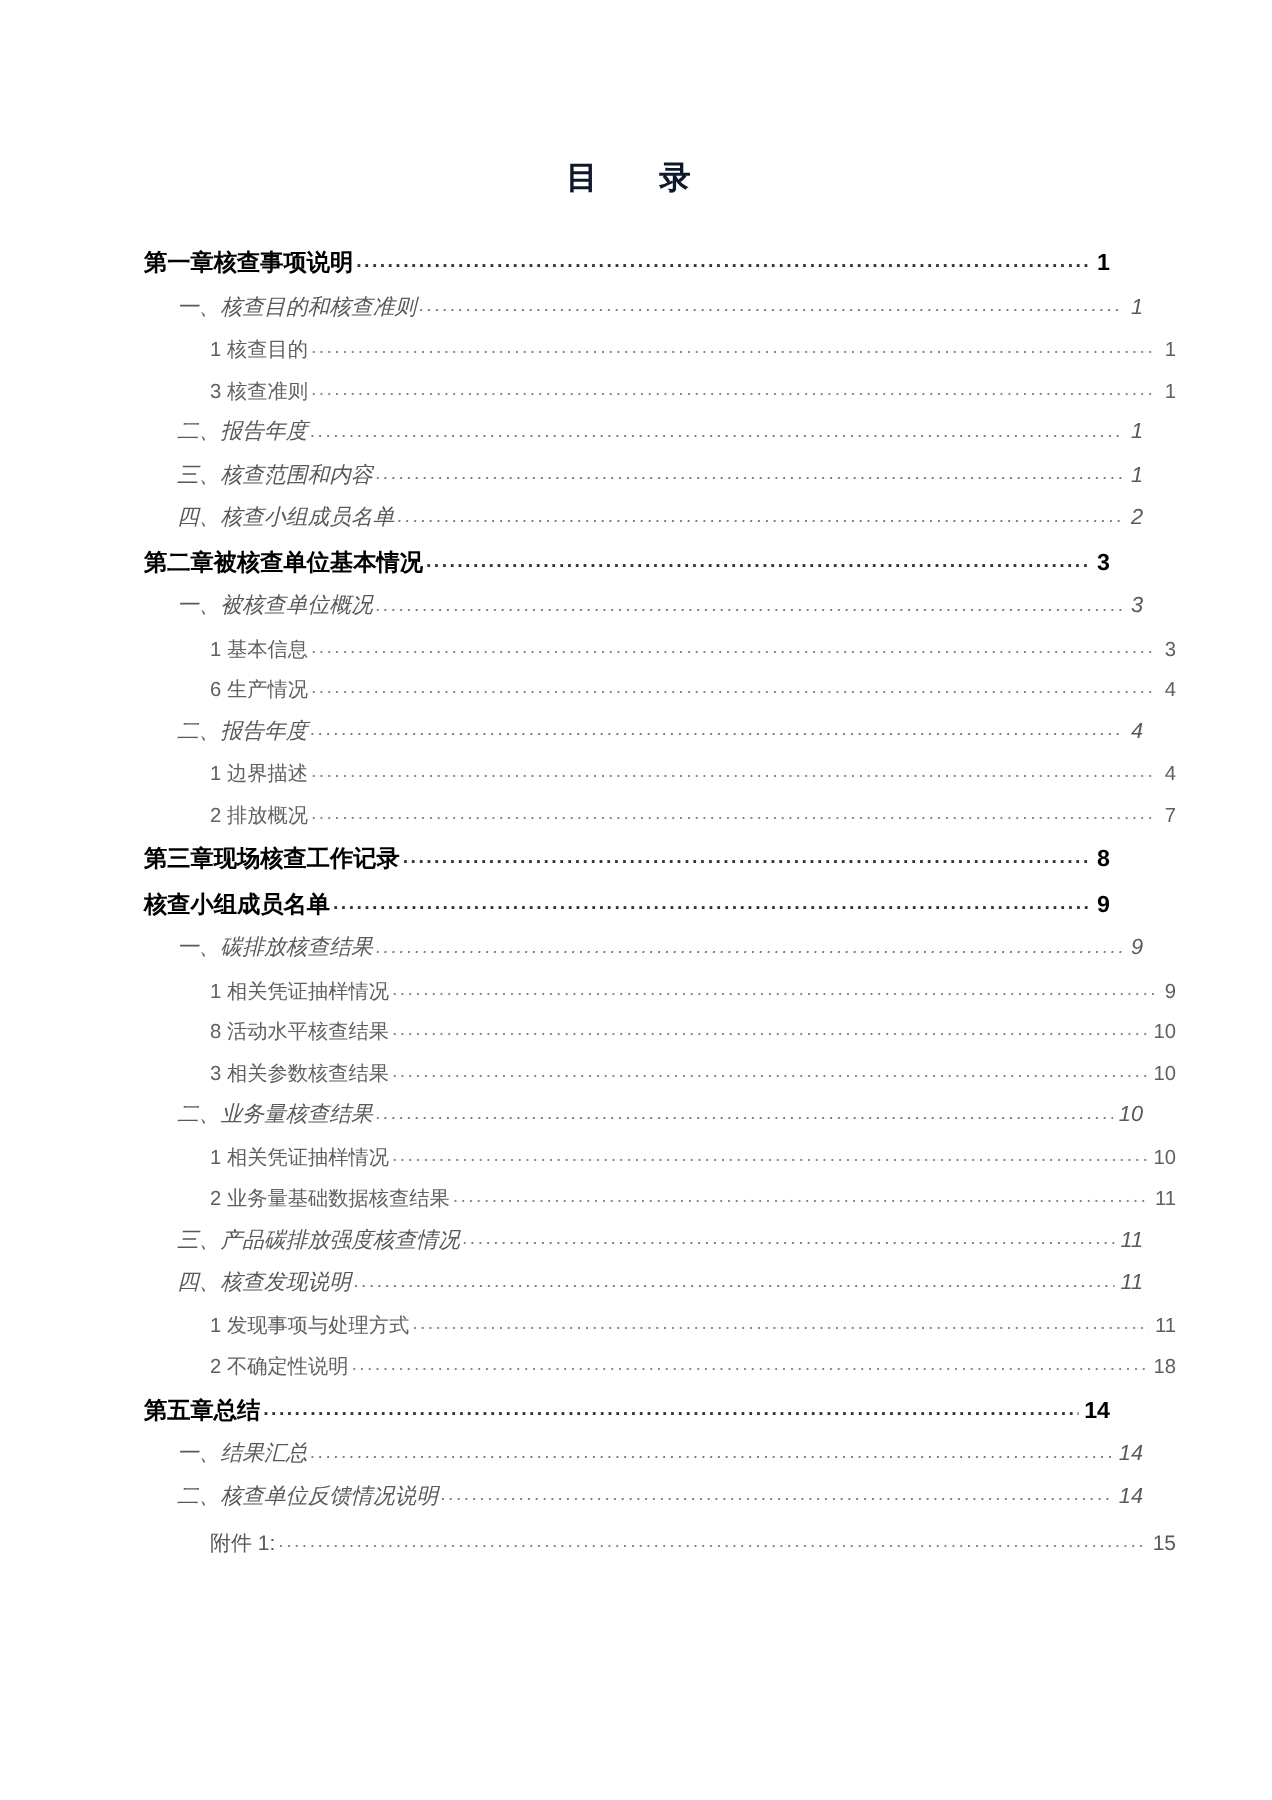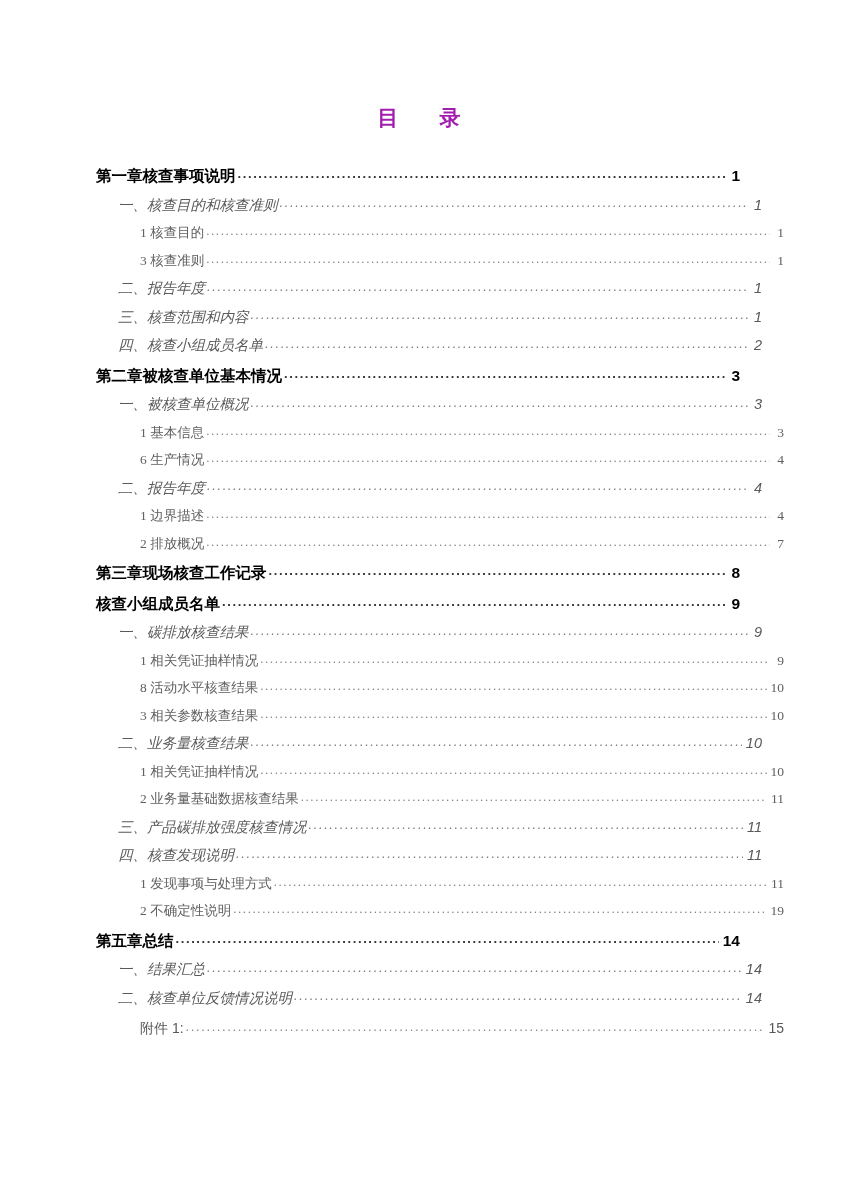--- a/index.html
+++ b/index.html
@@ -23,21 +23,21 @@
   }
   .toc-title {
     text-align: center;
     font-family: "Liberation Sans", sans-serif;
     font-weight: bold;
     font-size: 21px;
     letter-spacing: 10px;
     margin: 0;
     padding-top: 104px;
     padding-bottom: 0;
-    color: #a21caf;
+    color: #0f172a;
   }
   .toc-list {
     margin: 36px 0 0 0;
     padding: 0 108px 0 96px;
     list-style: none;
   }
   .toc-entry {
     display: flex;
     align-items: center;
     width: 100%;
@@ -86,21 +86,21 @@
     font-size: 14.5px;
     color: #595959;
     margin-top: 14px;
     padding-left: 22px;
     font-style: italic;
   }
   .lvl2 .dots { color: #7a7a7a; }
 
   
   .lvl3 {
-    font-family: Liberation Serif, serif;
+    font-family: Liberation Sans, sans-serif;
     font-weight: normal;
     font-size: 13.5px;
     color: #606060;
     margin-top: 14px;
     padding-left: 44px;
   }
   .lvl3 .dots { color: #868686; }
 
   
   .lvl-appendix {
@@ -247,21 +247,21 @@
         <span class="page-no">11</span>
       </li>
       <li class="toc-entry lvl3">
         <span class="label">1 发现事项与处理方式</span>
         <span class="dots">...............................................................................................................................................................</span>
         <span class="page-no">11</span>
       </li>
       <li class="toc-entry lvl3">
         <span class="label">2 不确定性说明</span>
         <span class="dots">...............................................................................................................................................................</span>
-        <span class="page-no">19</span>
+        <span class="page-no">18</span>
       </li>
       <li class="toc-entry lvl1">
         <span class="label">第五章总结</span>
         <span class="dots">...............................................................................................................................................................</span>
         <span class="page-no">14</span>
       </li>
       <li class="toc-entry lvl2">
         <span class="label">一、结果汇总</span>
         <span class="dots">...............................................................................................................................................................</span>
         <span class="page-no">14</span>

